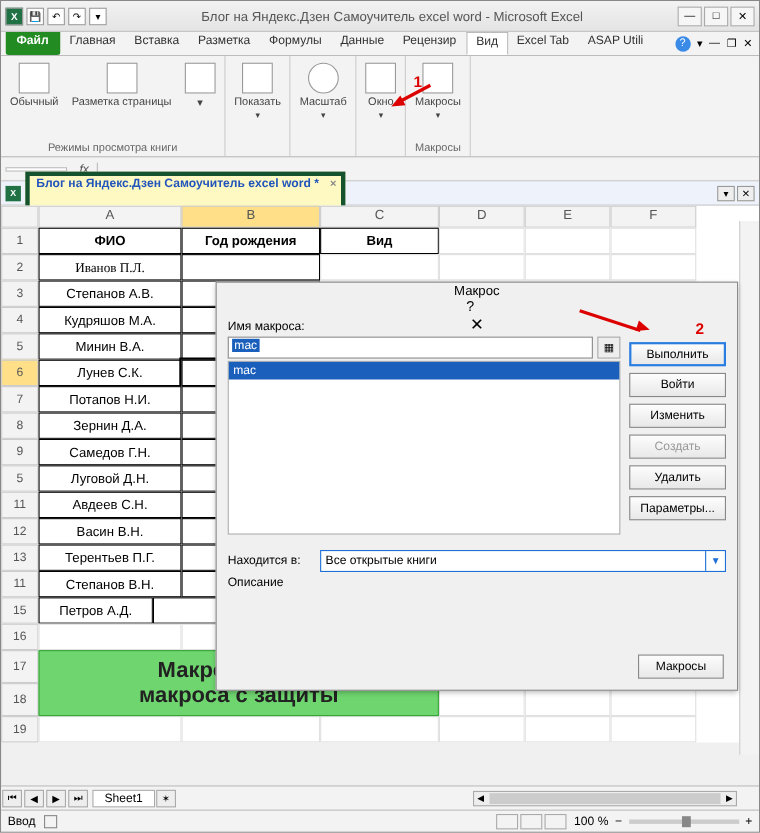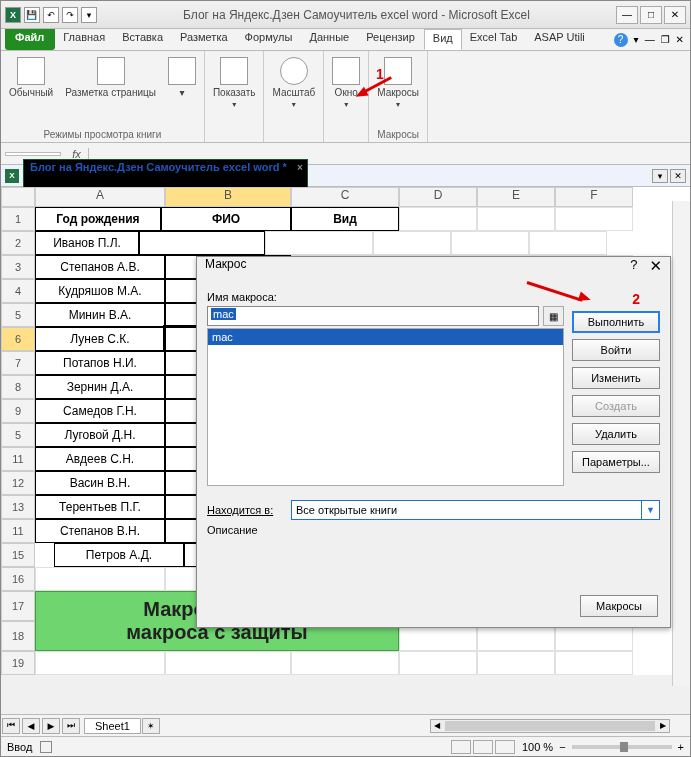--- a/index.html
+++ b/index.html
@@ -22,21 +22,21 @@
 .bigbtn { display:flex; flex-direction:column; align-items:center; gap:2px; font-size:10px; color:#444; padding:2px;}
 .bigbtn .ico { width:28px; height:28px; border:1px solid #999; background:#fff;}
 .group-label{font-size:10px;color:#666;margin-top:auto;}
 .annot{position:absolute;color:#d00;font-size:14px;font-weight:bold;}
 .redline{position:absolute;background:#d00;height:3px;transform-origin:left center;}
 .redhead{position:absolute;width:0;height:0;border-top:5px solid transparent;border-bottom:5px solid transparent;border-right:12px solid #d00;}
 .fbar{height:22px;background:#f3f3f3;border-bottom:1px solid #bbb;display:flex;align-items:center;padding:0 4px;font-size:11px;}
 .fbar .fx{width:24px;font-style:italic;text-align:center;color:#555;border-right:1px solid #bbb;margin:0 4px;}
 .fbar .fval{flex:1;padding-left:4px;}
 .doctab{height:22px;background:#eef3fb;border-bottom:1px solid #bbb;display:flex;align-items:center;padding:0 4px;font-size:11px;}
-.doctab .dt{background:#000000;border:1px solid #14532d;padding:1px 20px 18px 6px;color:#2255bb;font-weight:bold;position:relative;}
+.doctab .dt{background:#fef9c3;border:4px solid #14532d;padding:1px 20px 18px 6px;color:#2255bb;font-weight:bold;position:relative;}
 .doctab .dt .dx{position:absolute;right:4px;top:2px;color:#888;font-size:10px;}
 .doctab-right{margin-left:auto;display:flex;gap:2px;}
 .dtbtn{width:16px;height:14px;border:1px solid #999;background:#eee;font-size:9px;display:flex;align-items:center;justify-content:center;}
 .grid{position:relative;background:#fff;}
 .colhead{display:flex;height:20px;}
 .rh{width:34px;border:1px solid #ccc;background:#f3f3f3;}
 .ch{border:1px solid #ccc;background:#f3f3f3;text-align:center;font-size:12px;color:#555;}
 .row{display:flex;height:24px;}
 .rnum{width:34px;border:1px solid #ccc;background:#f3f3f3;text-align:center;font-size:11px;color:#555;display:flex;align-items:center;justify-content:center;}
 .rnum.sel{background:#ffe089;}
@@ -47,21 +47,21 @@
 .sheetbar{height:22px;background:#f3f3f3;border-top:1px solid #bbb;display:flex;align-items:center;font-size:11px;}
 .navb{width:18px;height:16px;border:1px solid #aaa;margin:1px;background:#eee;display:flex;align-items:center;justify-content:center;font-size:9px;}
 .shtab{background:#fff;border:1px solid #aaa;padding:1px 10px;margin-left:3px;}
 .status{height:20px;background:#f3f3f3;border-top:1px solid #bbb;display:flex;align-items:center;font-size:11px;padding:0 6px;}
 .status .sp{flex:1;}
 .zoomtrack{width:100px;height:4px;background:#ccc;position:relative;margin:0 6px;}
 .zoomthumb{position:absolute;left:48px;top:-3px;width:8px;height:10px;background:#888;}
 .viewbtn{width:20px;height:14px;border:1px solid #aaa;margin:0 1px;}
 
 .dialog{position:absolute;left:195px;top:255px;width:475px;height:372px;background:#f0f0f0;border:1px solid #888;box-shadow:0 2px 5px rgba(0,0,0,.3);}
-.dlg-title{height:28px;display:flex;align-items:flex-start;padding:0 8px;font-size:12px;}
+.dlg-title{height:28px;display:flex;align-items:center;padding:0 23px;font-size:12px;flex-direction:column;}
 .dlg-title .sp{flex:1;}
 .dlg-title .q{font-size:13px;margin-right:12px;}
 .dlg-title .x{font-size:15px;cursor:pointer;}
 .dlg-body{padding:6px 10px;display:flex;gap:8px;}
 .dlg-left{flex:1;}
 .dlg-lbl{font-size:11px;margin-bottom:3px;}
 .dlg-in{width:100%;height:20px;border:1px solid #888;background:#fff;padding:1px 3px;font-size:11px;}
 .dlg-in .seltxt{background:#1a5fbb;color:#fff;padding:0 2px;}
 .dlg-list{width:100%;height:158px;border:1px solid #aaa;background:#fff;margin-top:2px;font-size:11px;}
 .dlg-list .item{padding:2px 4px;}
@@ -189,30 +189,30 @@
     <div class="rh"></div>
     <div class="ch" style="width:130px;">A</div>
     <div class="ch" style="width:126px;background:#ffe089;">B</div>
     <div class="ch" style="width:108px;">C</div>
     <div class="ch" style="width:78px;">D</div>
     <div class="ch" style="width:78px;">E</div>
     <div class="ch" style="width:78px;">F</div>
   </div>
   <div class="row">
       <div class="rnum">1</div>
+    <div class="cell hdr" style="width:130px;">ФИО</div>
     <div class="cell hdr" style="width:126px;">Год рождения</div>
-    <div class="cell hdr" style="width:130px;">ФИО</div>
     <div class="cell hdr" style="width:108px;">Вид</div>
     <div class="cell plain" style="width:78px;"></div>
       <div class="cell plain" style="width:78px;"></div>
       <div class="cell plain" style="width:78px;"></div>
   </div>
   <div class="row">
       <div class="rnum">2</div>
-      <div class="cell" style="width:104px;">Иванов П.Л.</div>
+      <div class="cell" style="width:130px;font-family:Liberation Serif, serif;">Иванов П.Л.</div>
       <div class="cell" style="width:126px;"></div>
       <div class="cell plain" style="width:108px;"></div>
       <div class="cell plain" style="width:78px;"></div>
       <div class="cell plain" style="width:78px;"></div>
       <div class="cell plain" style="width:78px;"></div>
     </div>
   <div class="row">
       <div class="rnum">3</div>
       <div class="cell" style="width:130px;">Степанов А.В.</div>
       <div class="cell" style="width:126px;"></div>
@@ -315,21 +315,21 @@
       <div class="rnum">11</div>
       <div class="cell" style="width:130px;">Степанов В.Н.</div>
       <div class="cell" style="width:126px;"></div>
       <div class="cell plain" style="width:108px;"></div>
       <div class="cell plain" style="width:78px;"></div>
       <div class="cell plain" style="width:78px;"></div>
       <div class="cell plain" style="width:78px;"></div>
     </div>
   <div class="row">
       <div class="rnum">15</div>
-      <div class="cell" style="width:130px;margin-left:19px;">Петров А.Д.</div>
+      <div class="cell" style="width:104px;">Петров А.Д.</div>
       <div class="cell" style="width:126px;"></div>
       <div class="cell plain" style="width:108px;"></div>
       <div class="cell plain" style="width:78px;"></div>
       <div class="cell plain" style="width:78px;"></div>
       <div class="cell plain" style="width:78px;"></div>
     </div>
   <div class="row">
       <div class="rnum">16</div>
       <div class="cell plain" style="width:130px;"></div>
       <div class="cell plain" style="width:126px;"></div>
@@ -427,21 +427,21 @@
       <div class="dbtn hl">Выполнить</div>
       <div class="dbtn">Войти</div>
       <div class="dbtn">Изменить</div>
       <div class="dbtn dis">Создать</div>
       <div class="dbtn">Удалить</div>
       <div class="dbtn">Параметры...</div>
     </div>
   </div>
   <div class="dlg-bottom">
     <div class="dlg-row2">
-      <span style="width:78px;text-decoration:underline;">Находится в:</span>
+      <span style="width:78px;">Находится в:</span>
       <div class="dlg-select">
         <span>Все открытые книги</span>
         <div class="dd">▼</div>
       </div>
     </div>
     <div class="dlg-row2">
         <span>Описание</span>
       </div>
   </div>
   <div class="dbtn dlg-cancel">Макросы</div>

